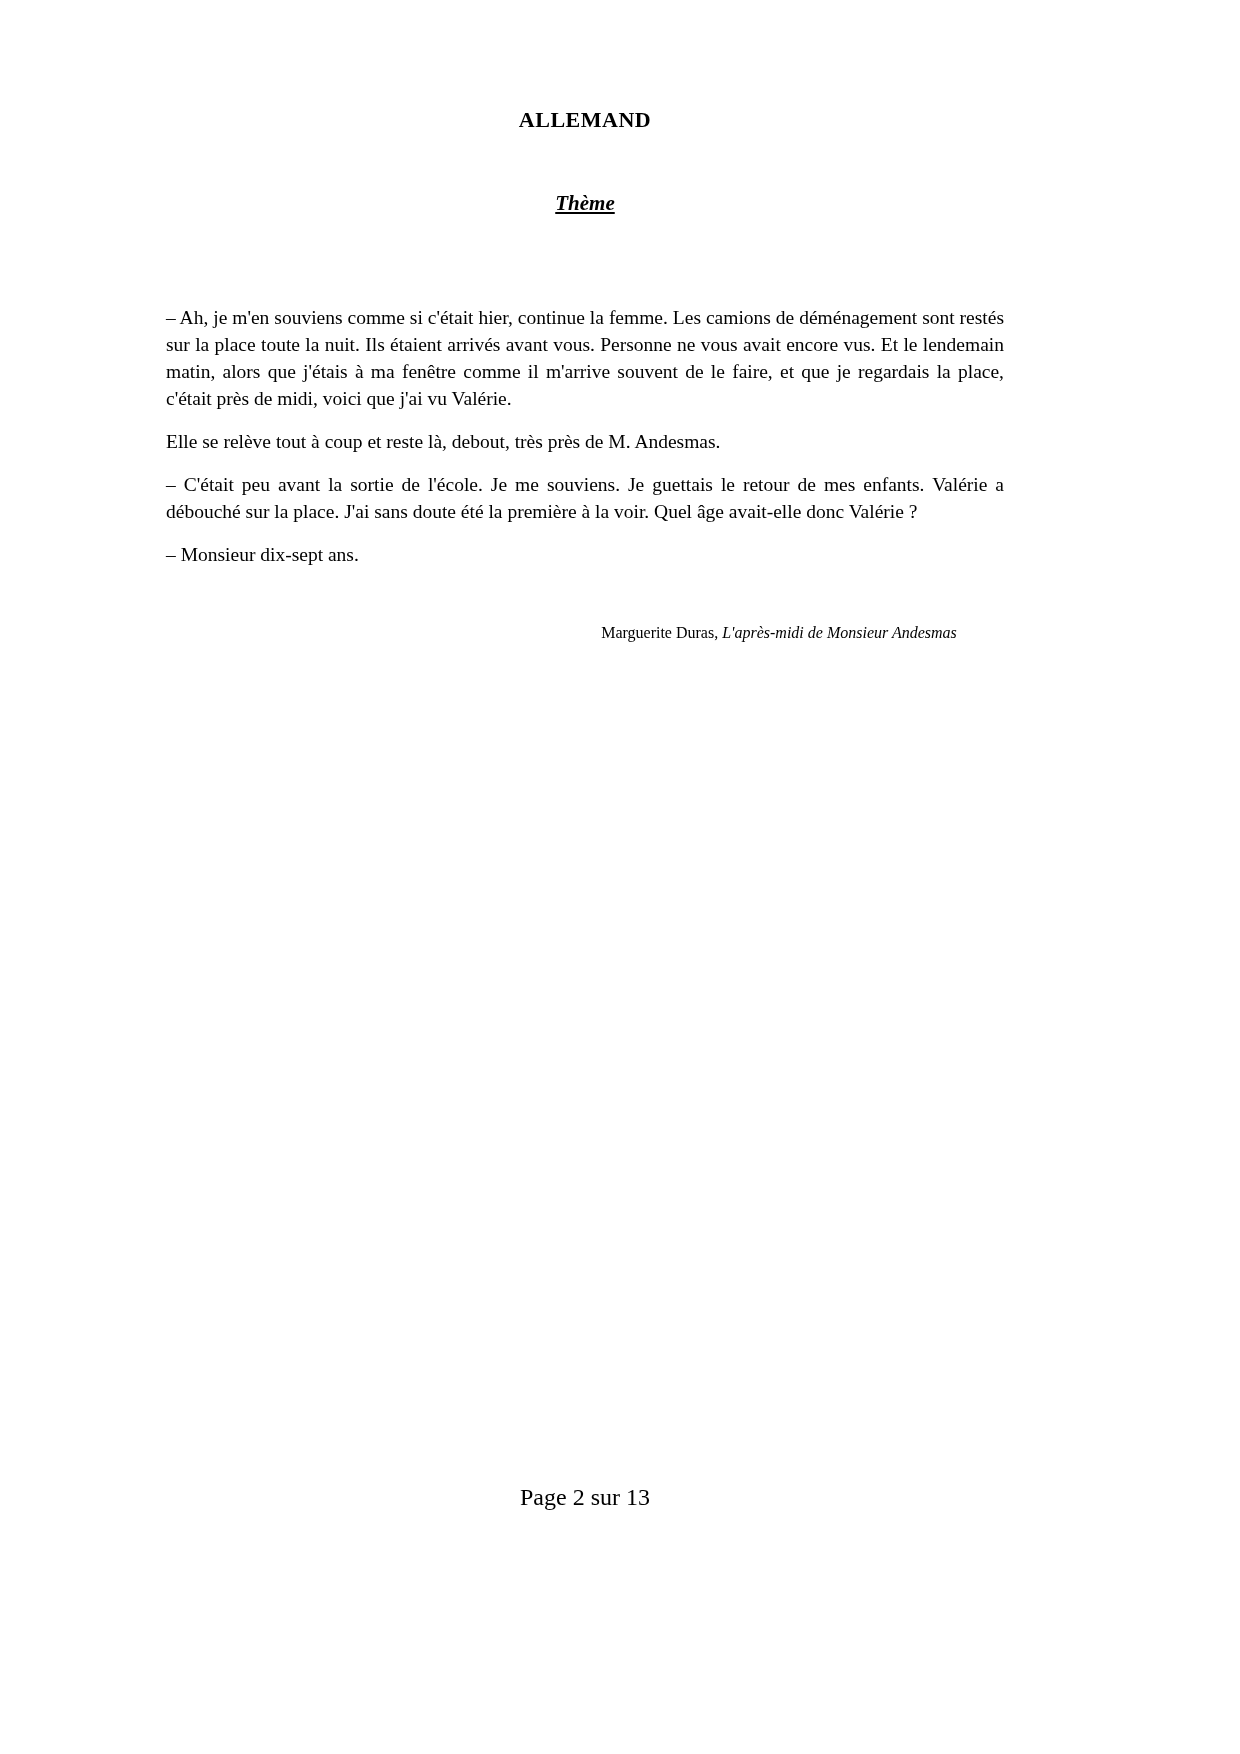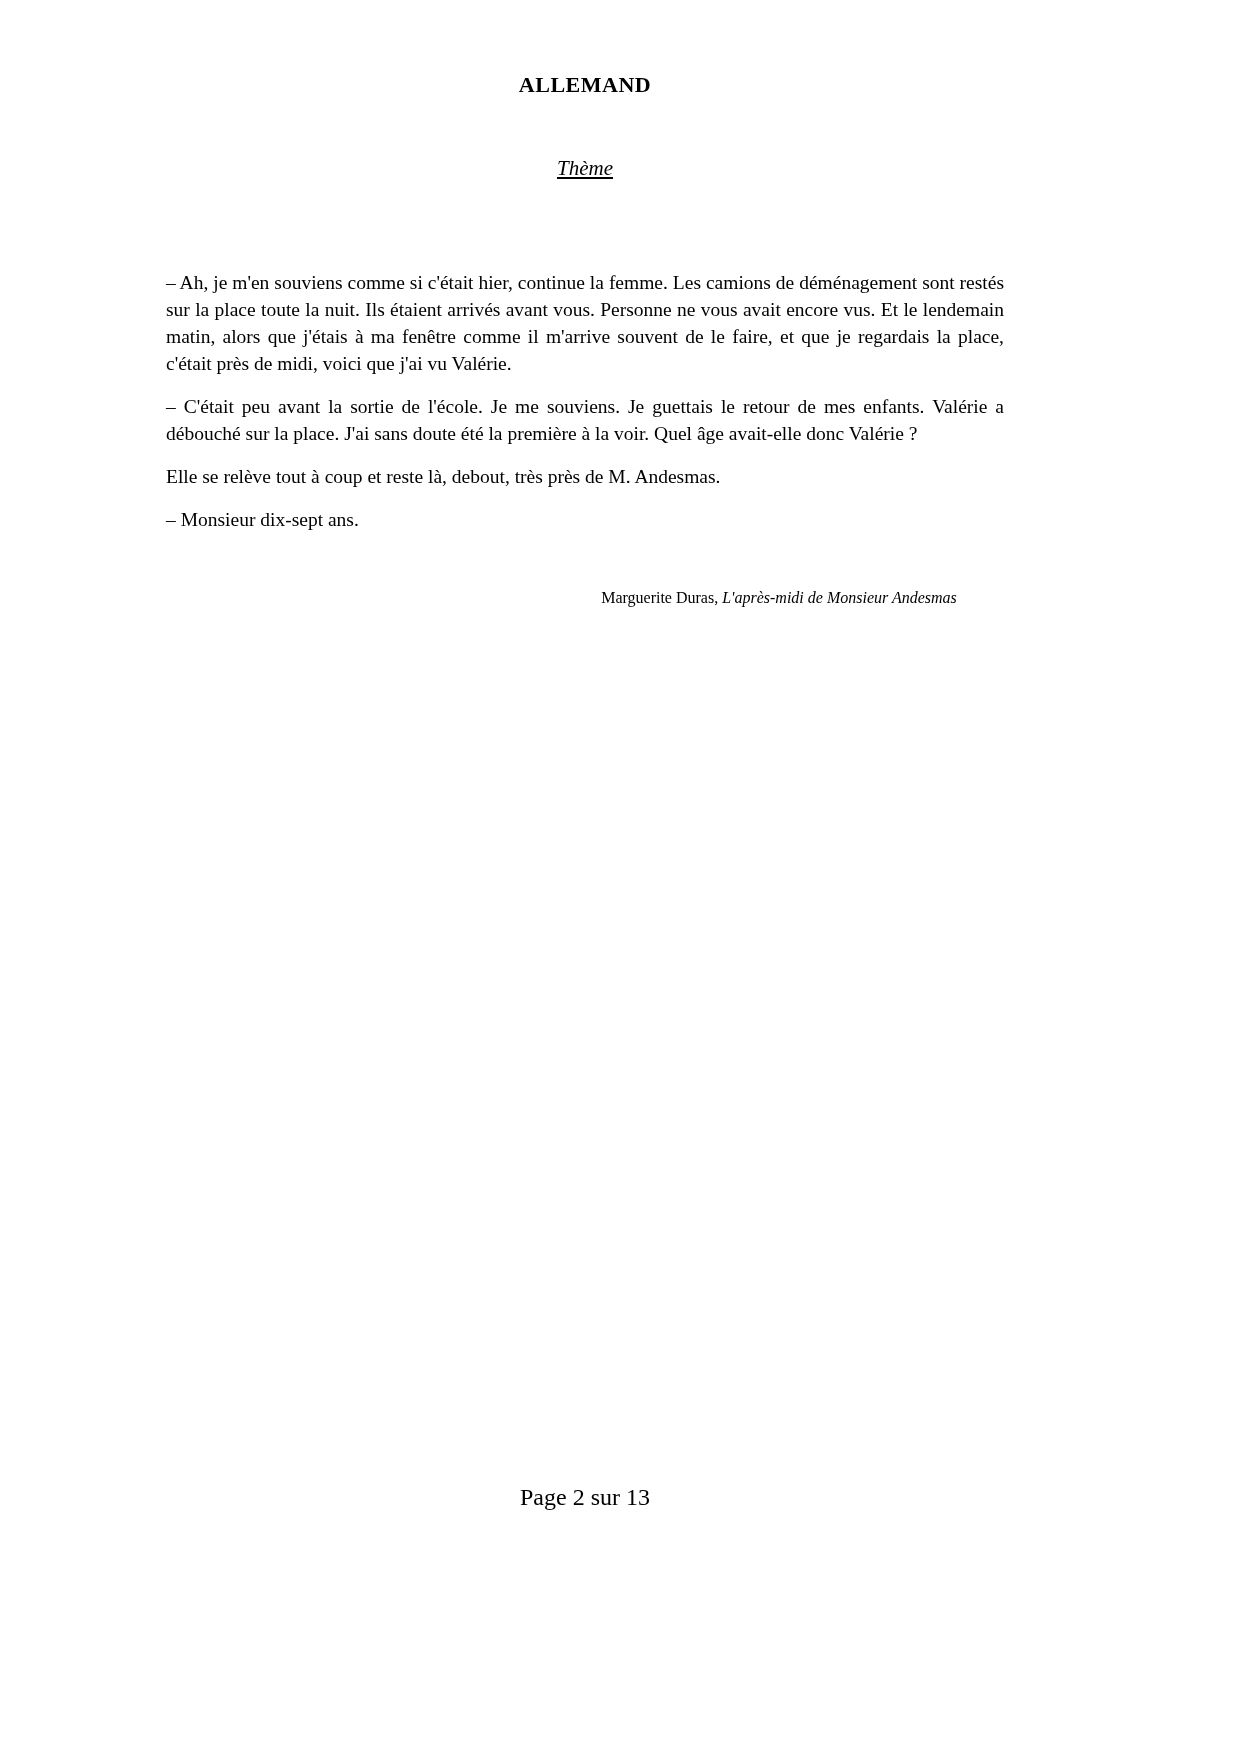--- a/index.html
+++ b/index.html
@@ -22,32 +22,32 @@
     overflow: hidden;
   }
   .content {
     position: absolute;
     left: 150px;
     top: 0;
     width: 870px;
   }
   .doc-title {
     margin: 0;
-    padding-top: 72px;
+    padding-top: 107px;
     text-align: center;
     font-size: 22px;
     font-weight: bold;
     letter-spacing: 0.5px;
   }
   .doc-subtitle {
     margin: 0;
     margin-top: 58px;
     text-align: center;
     font-size: 21px;
-    font-weight: normal;
+    font-weight: bold;
     font-style: italic;
     text-decoration: underline;
   }
   .passage {
     margin-top: 88px;
     font-size: 19.5px;
     line-height: 27px;
   }
   .passage p {
     margin: 16px;
@@ -78,22 +78,22 @@
 
 <div class="page">
   <div class="content">
 
     <h1 class="doc-title">ALLEMAND</h1>
 
     <h2 class="doc-subtitle">Thème</h2>
 
     <div class="passage">
       <p>– Ah, je m'en souviens comme si c'était hier, continue la femme. Les camions de déménagement sont restés sur la place toute la nuit. Ils étaient arrivés avant vous. Personne ne vous avait encore vus. Et le lendemain matin, alors que j'étais à ma fenêtre comme il m'arrive souvent de le faire, et que je regardais la place, c'était près de midi, voici que j'ai vu Valérie.</p>
+      <p>Elle se relève tout à coup et reste là, debout, très près de M. Andesmas.</p>
       <p>– C'était peu avant la sortie de l'école. Je me souviens. Je guettais le retour de mes enfants. Valérie a débouché sur la place. J'ai sans doute été la première à la voir. Quel âge avait-elle donc Valérie ?</p>
-      <p>Elle se relève tout à coup et reste là, debout, très près de M. Andesmas.</p>
       <p>– Monsieur dix-sept ans.</p>
     </div>
 
     <div class="attribution">
       <span class="author">Marguerite Duras, </span><span class="work">L'après-midi de Monsieur Andesmas</span>
     </div>
 
   </div>
 
   <div class="footer">Page 2 sur 13</div>

